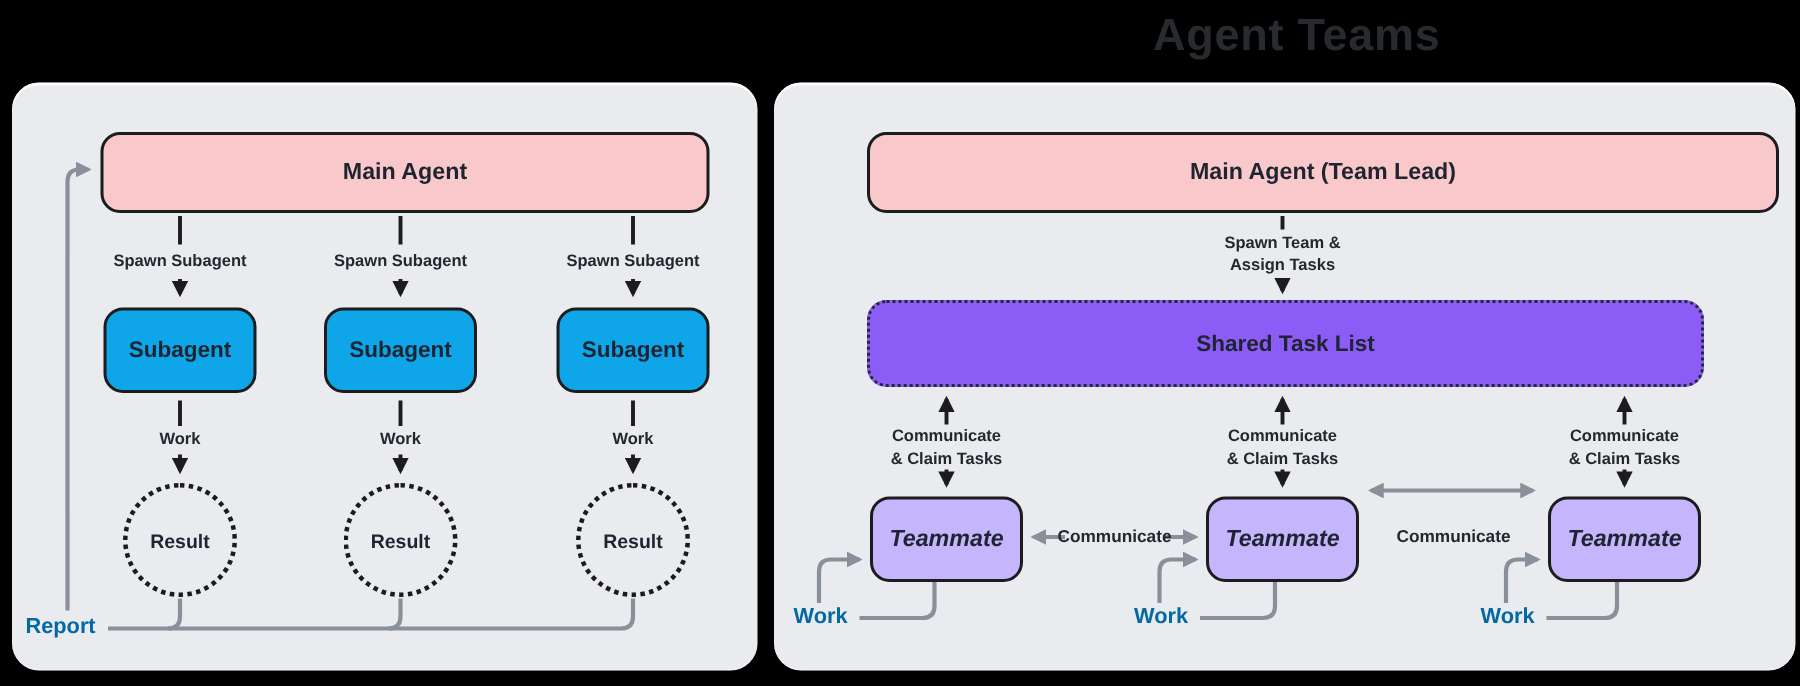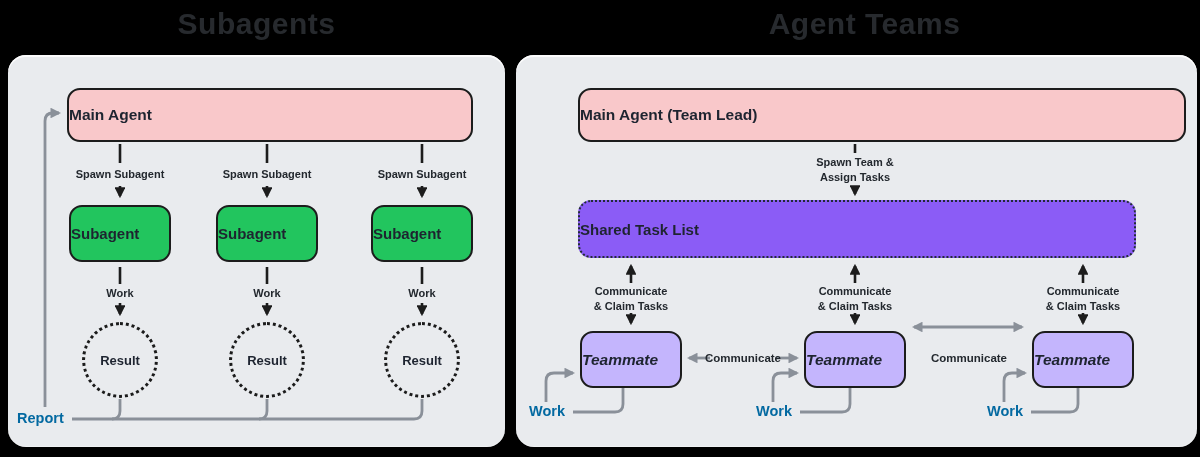--- a/index.html
+++ b/index.html
@@ -10,26 +10,26 @@
   .diagram-title{
     position:absolute;top:4px;height:40px;line-height:40px;text-align:center;
     font-size:30px;font-weight:800;color:#272a2e;letter-spacing:.5px;
   }
   .panel{
     position:absolute;top:55px;height:392px;background:#e9ebee;border-radius:18px;
     box-shadow:inset 0 2px 0 rgba(255,255,255,.85), inset 0 -1px 0 rgba(255,255,255,.35);
   }
   .panel svg{position:absolute;left:0;top:0;}
   .box{
-    position:absolute;display:flex;align-items:center;
+    position:absolute;display:flex;align-items:center;justify-content:center;
     border:2px solid #1c1c1c;border-radius:13px;font-size:15.5px;font-weight:600;
     box-sizing:border-box;text-align:center;
   }
   .pink{background:#f9c8ca;}
-  .orange{background:#22c55e;}
+  .orange{background:#0ea5e9;}
   .blue{background:#8b5cf6;border:2px dotted #222b36;}
   .purple{background:#c4b5fd;font-style:italic;}
   .circle{
     position:absolute;width:76px;height:76px;border:3px dotted #1b1b1b;border-radius:50%;
     display:flex;align-items:center;justify-content:center;font-size:13px;font-weight:600;
     box-sizing:border-box;background:transparent;
   }
   .lbl-sm{
     position:absolute;font-size:11px;font-weight:600;color:#23282e;text-align:center;
     line-height:15px;white-space:nowrap;transform:translateX(-50%);
@@ -38,21 +38,20 @@
     position:absolute;font-size:14.5px;font-weight:600;color:#0369a1;white-space:nowrap;
   }
   .stroke-black{stroke:#1c1c1c;stroke-width:2.6;fill:none;}
   .stroke-gray{stroke:#8a9099;stroke-width:2.8;fill:none;}
 </style>
 </head>
 <body>
 
 <div class="canvas">
 
-  <div class="diagram-title" style="left:8px;width:497px;">Subagents</div>
   <div class="diagram-title" style="left:524px;width:681px;">Agent Teams</div>
 
   <div class="panel" style="left:8px;width:497px;">
     <svg width="497" height="392" viewBox="0 0 497 392">
       <defs>
         <marker id="ab" viewBox="0 0 10 10" refX="8" refY="5" markerWidth="4.2" markerHeight="4.2" orient="auto-start-reverse">
           <path d="M0,0 L10,5 L0,10 Z" fill="#1c1c1c"></path>
         </marker>
         <marker id="ag" viewBox="0 0 10 10" refX="8" refY="5" markerWidth="3.8" markerHeight="3.8" orient="auto-start-reverse">
           <path d="M0,0 L10,5 L0,10 Z" fill="#8a9099"></path>

